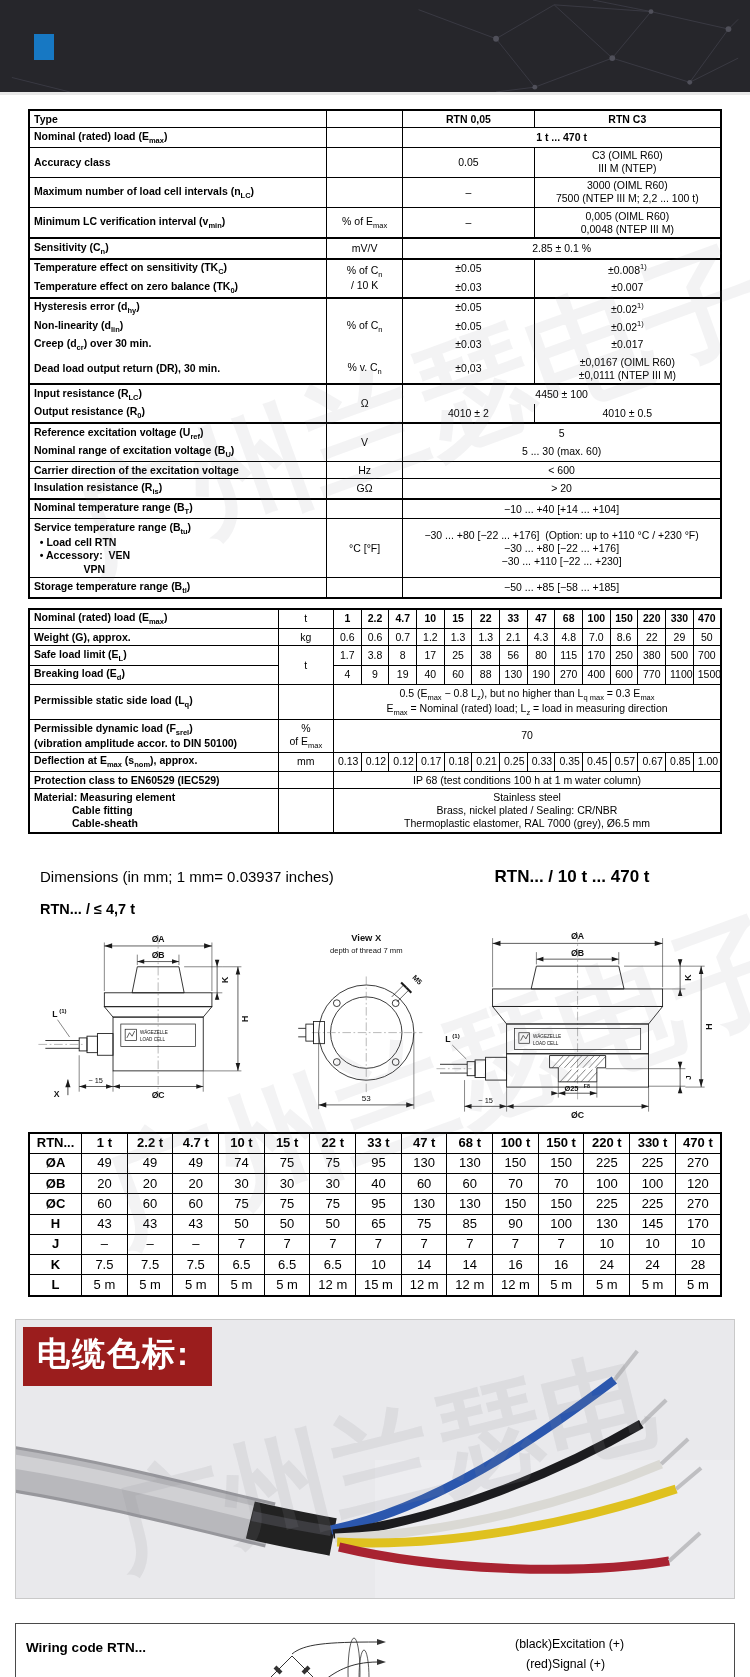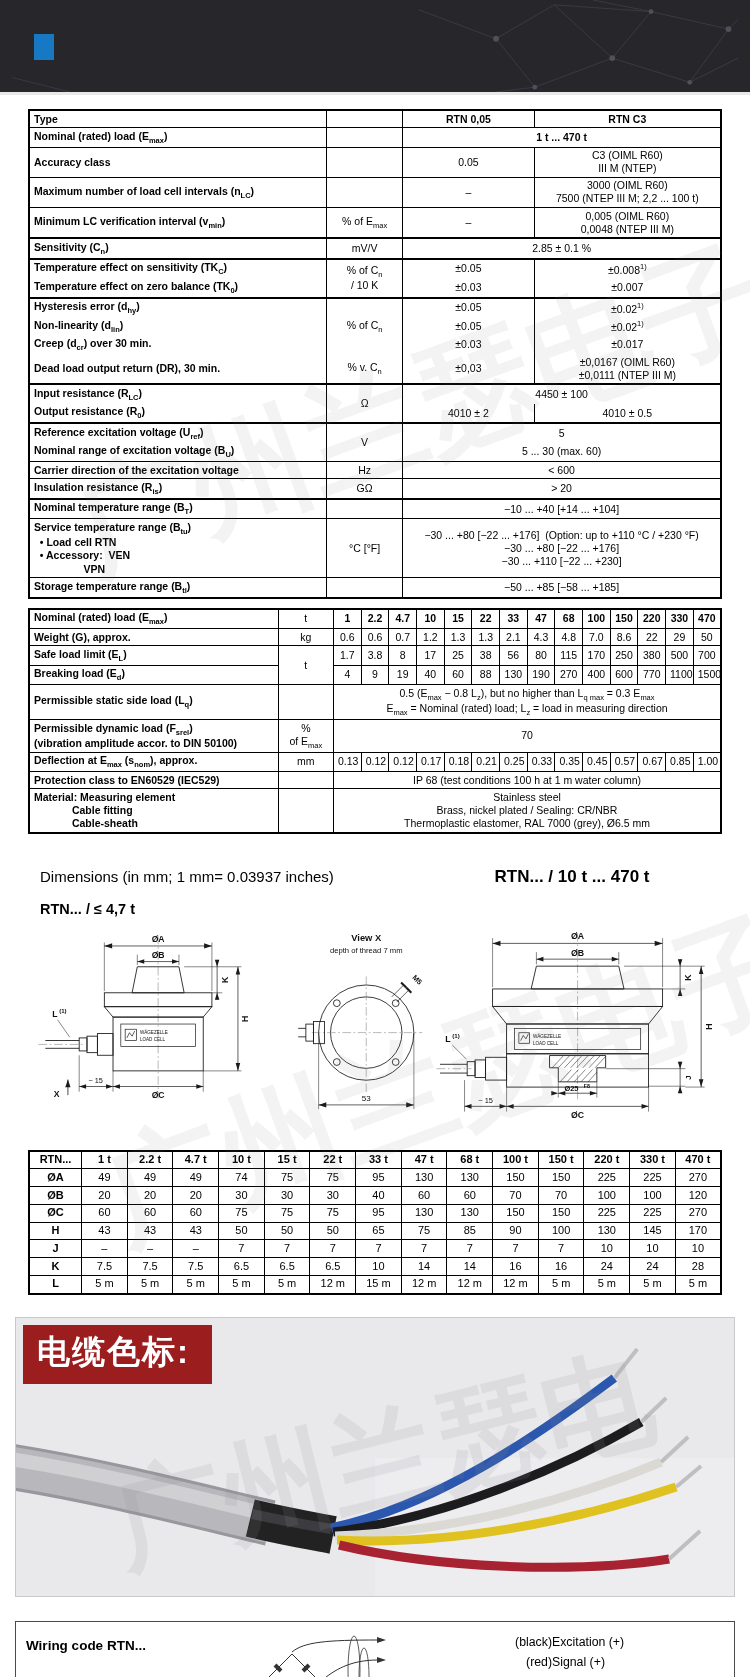--- a/index.html
+++ b/index.html
@@ -12,21 +12,21 @@
   .sq{position:relative;width:20px;height:26px;background:#1778c3;margin-right:18px;margin-top:2px;}
   .hdr-title{position:relative;display:flex;align-items:baseline;color:#fff;}
   .cn{font-size:46px;font-weight:bold;letter-spacing:3px;}
   .slash{font-size:52px;font-weight:300;margin:0 8px 0 10px;}
   .en{font-size:29px;letter-spacing:1px;}
   
   .content{position:relative;padding:14px 28px 0 28px;}
   table.spec{border-collapse:collapse;width:100%;border:2px solid #000;table-layout:fixed;}
   .t1{font-size:10.5px;}
   .t2{font-size:10.5px;margin-top:9px;}
-  .dimt{font-size:11px;margin-top:18px;}
+  .dimt{font-size:13px;}
   table.spec td{border-left:1px solid #000;border-right:1px solid #000;border-top:1px solid #000;
         border-bottom:none;padding:1.5px 4px;line-height:1.25;vertical-align:middle;
         overflow:hidden;}
   table.spec tr.grp td{border-top:2px solid #000000;}
   table.spec tr:first-child td{border-top:none;}
   table.spec tr.mg td{border-top:none;}
   td.lbl{text-align:left;font-weight:bold;}
   td.unit{text-align:center;}
   td.val{text-align:center;}
   td.b{font-weight:bold;}

